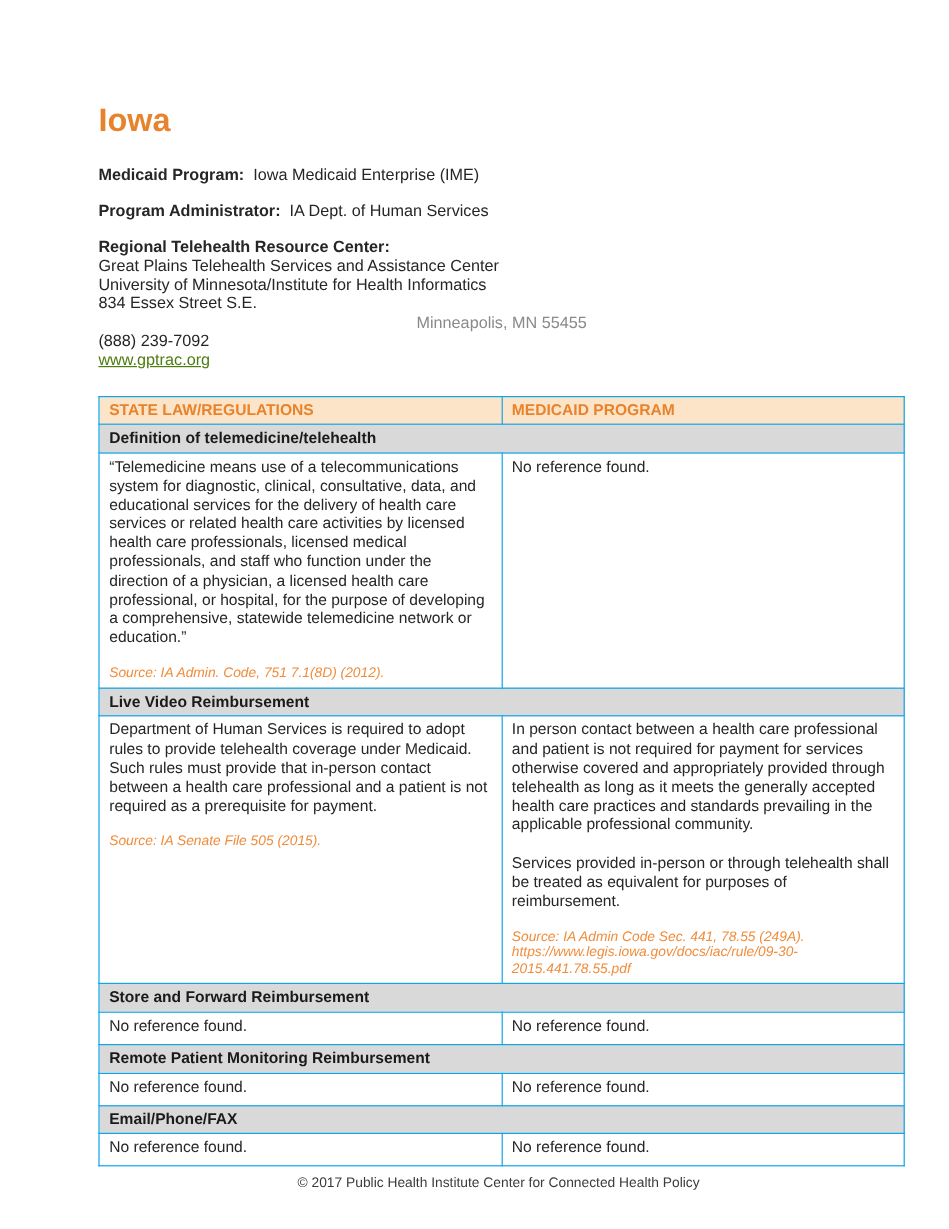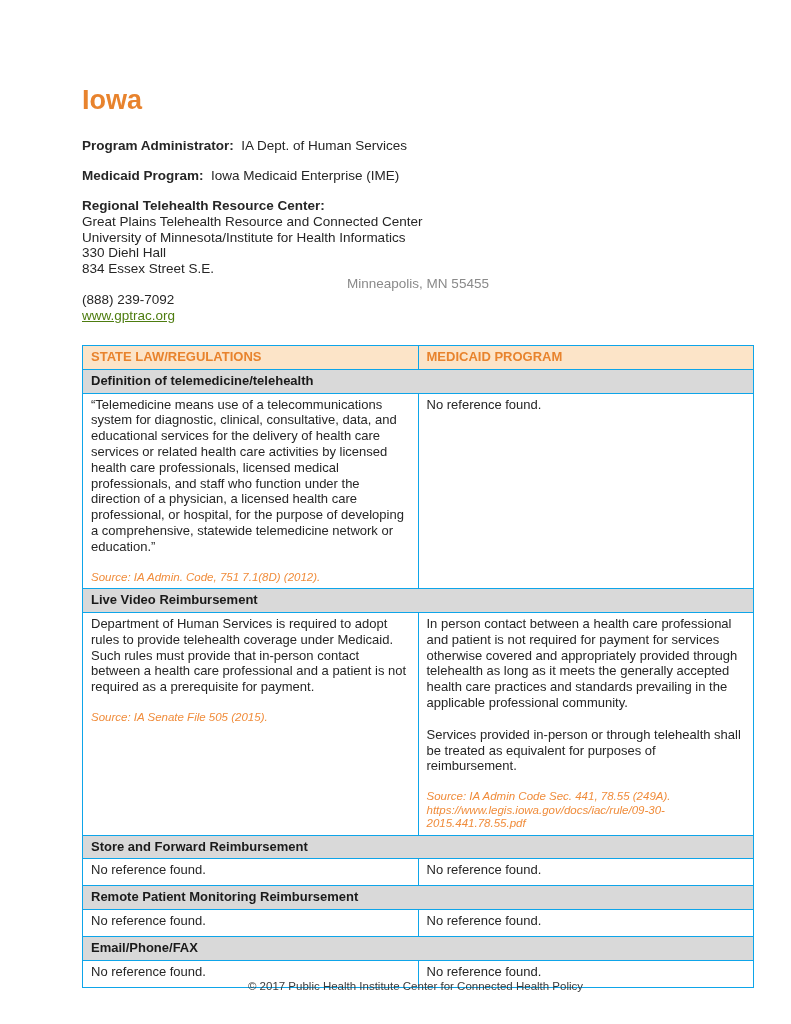--- a/index.html
+++ b/index.html
@@ -96,34 +96,33 @@
 </style>
 </head>
 <body>
 
 <div class="page">
   <div class="content">
 
     <h1 class="title">Iowa</h1>
 
     <p class="info-line">
+      <span class="lbl">Medicaid Program:</span>&nbsp;
+      <span>Iowa Medicaid Enterprise (IME)</span>
+    </p>
+
+    <p class="info-line">
       <span class="lbl">Program Administrator:</span>&nbsp;
       <span>IA Dept. of Human Services</span>
     </p>
 
-    <p class="info-line">
-      <span class="lbl">Medicaid Program:</span>&nbsp;
-      <span>Iowa Medicaid Enterprise (IME)</span>
-    </p>
-
     <div class="rtrc">
       <div class="rtrc-heading">Regional Telehealth Resource Center:</div>
-      <div class="rtrc-line">Great Plains Telehealth Resource and Connected Center</div>
+      <div class="rtrc-line">Great Plains Telehealth Services and Assistance Center</div>
       <div class="rtrc-line">University of Minnesota/Institute for Health Informatics</div>
-      <div class="rtrc-line">330 Diehl Hall</div>
       <div class="rtrc-line">834 Essex Street S.E.</div>
       <div class="rtrc-line muted">Minneapolis, MN 55455</div>
       <div class="rtrc-line">(888) 239-7092</div>
       <div class="rtrc-line"><span class="weblink">www.gptrac.org</span></div>
     </div>
 
     <table class="policy">
       <tbody>
         <tr>
           <th class="col-header">STATE LAW/REGULATIONS</th>

